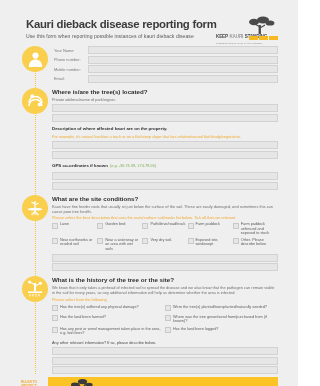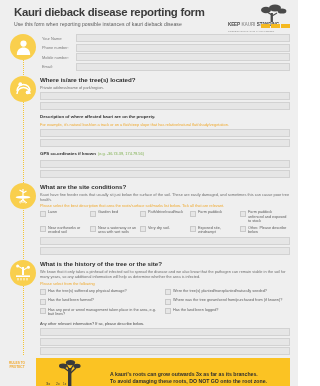--- a/index.html
+++ b/index.html
@@ -6,21 +6,21 @@
   html, body {
     width: 298px; height: 386px;
     background: #ffffff;
     font-family: "Liberation Sans", sans-serif;
     overflow: hidden;
   }
   .page {
     position: relative;
     width: 298px; height: 386px;
     background: #efefef;
-    padding: 0;
+    padding: 12px;
   }
 
   
   .header {
     position: relative;
     height: 34px;
     padding: 6px 8px 0 14px;
     background: #efefef;
   }
   .title {

